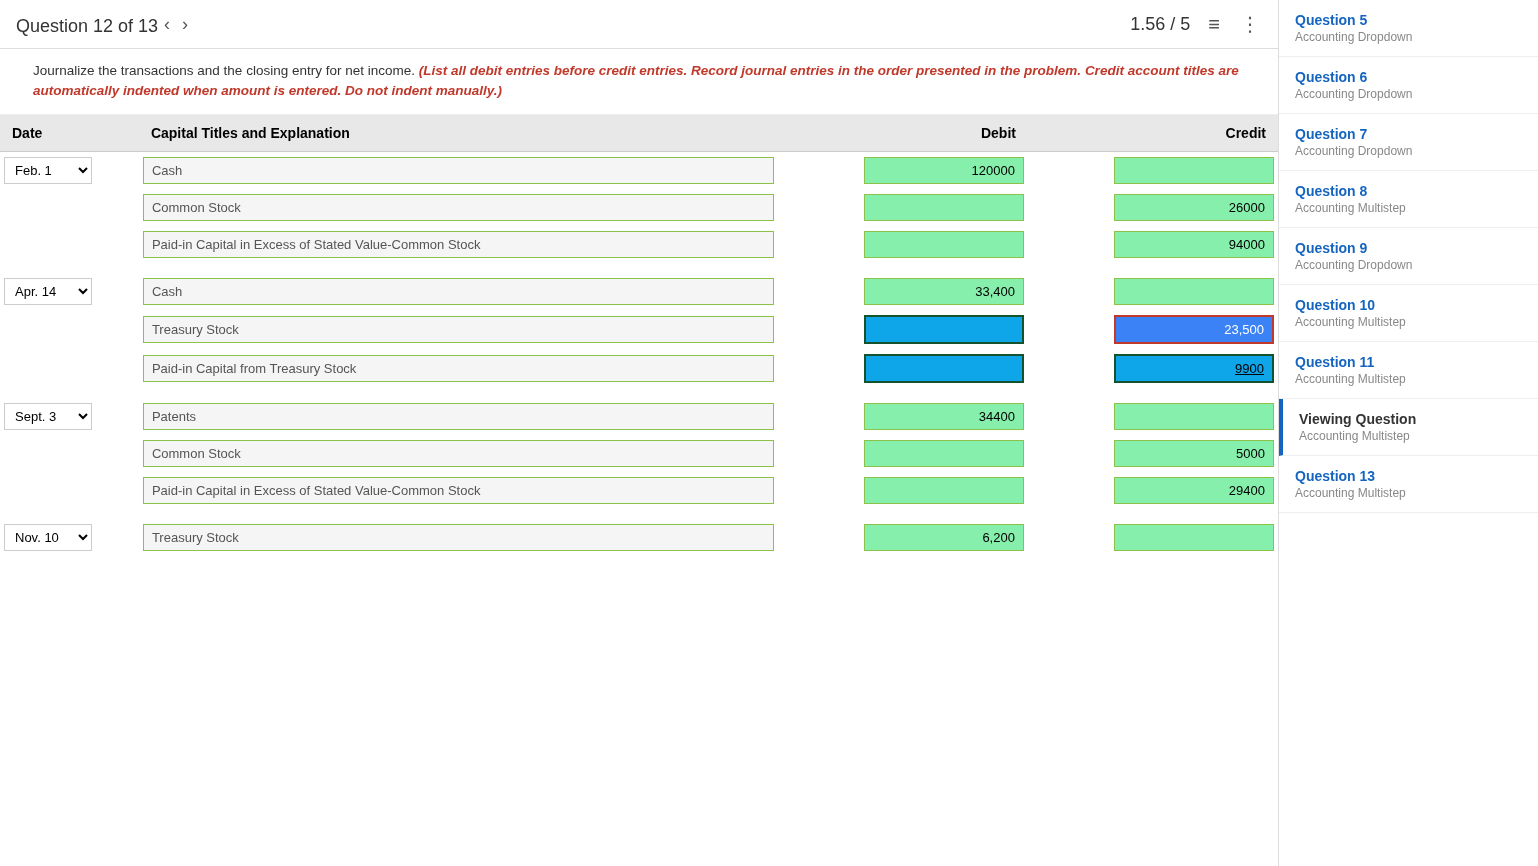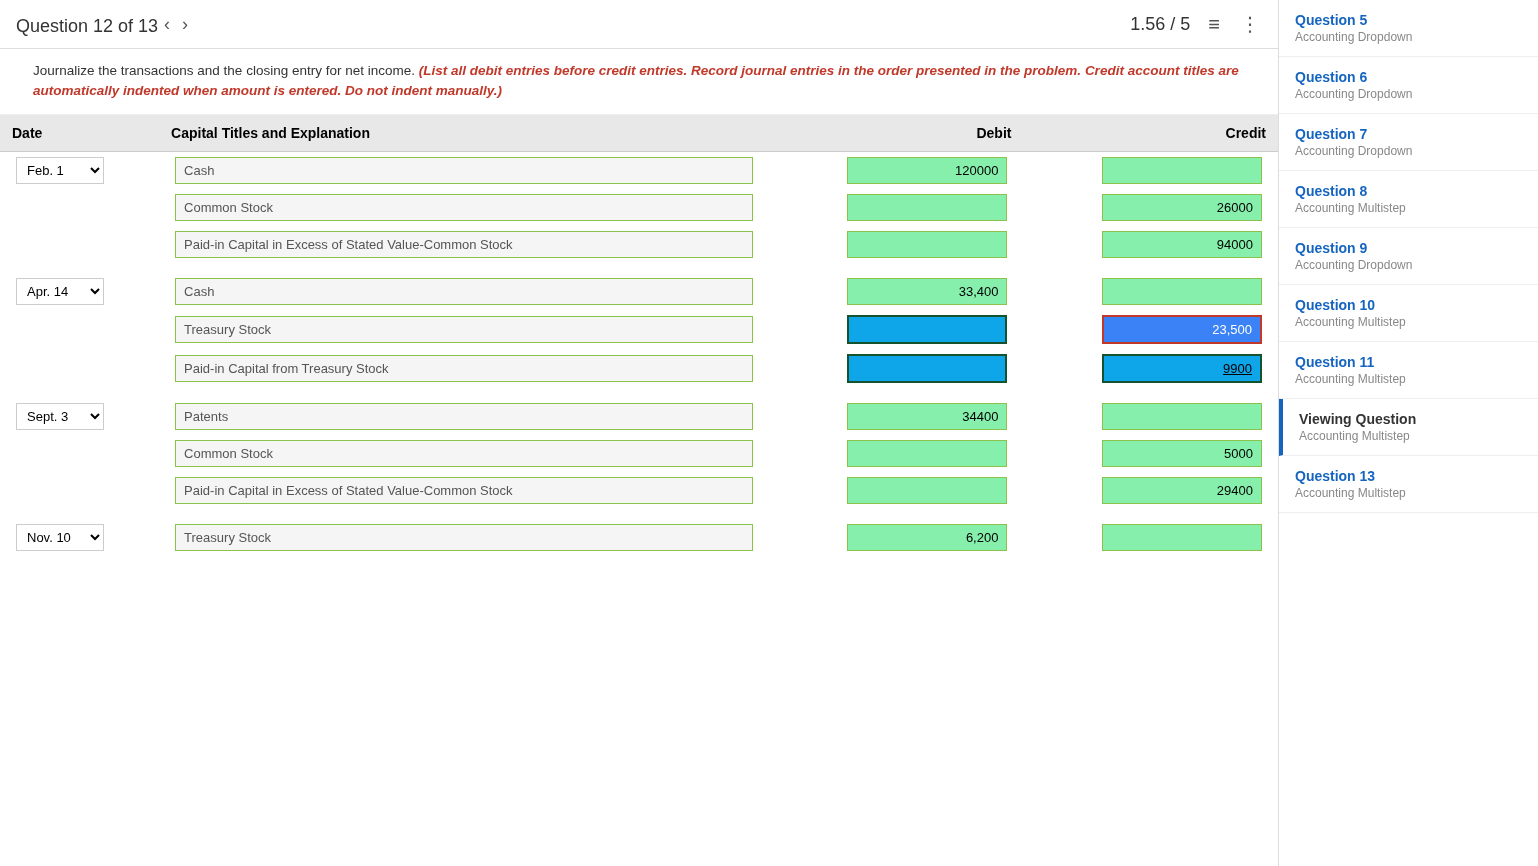--- a/index.html
+++ b/index.html
@@ -94,21 +94,21 @@
     }
     thead th.debit-col, thead th.credit-col {
       text-align: right;
     }
     thead th.debit-col { width: 180px; }
     thead th.credit-col { width: 180px; }
     thead th.date-col { width: 100px; }
     thead th.account-col { flex: 1; }
 
     tbody td {
-      padding: 5px 16px;
+      padding: 5px 4px;
       vertical-align: middle;
     }
     .date-cell {
       width: 100px;
     }
     .account-cell {
       width: 460px;
     }
     .debit-cell, .credit-cell {
       width: 180px;

